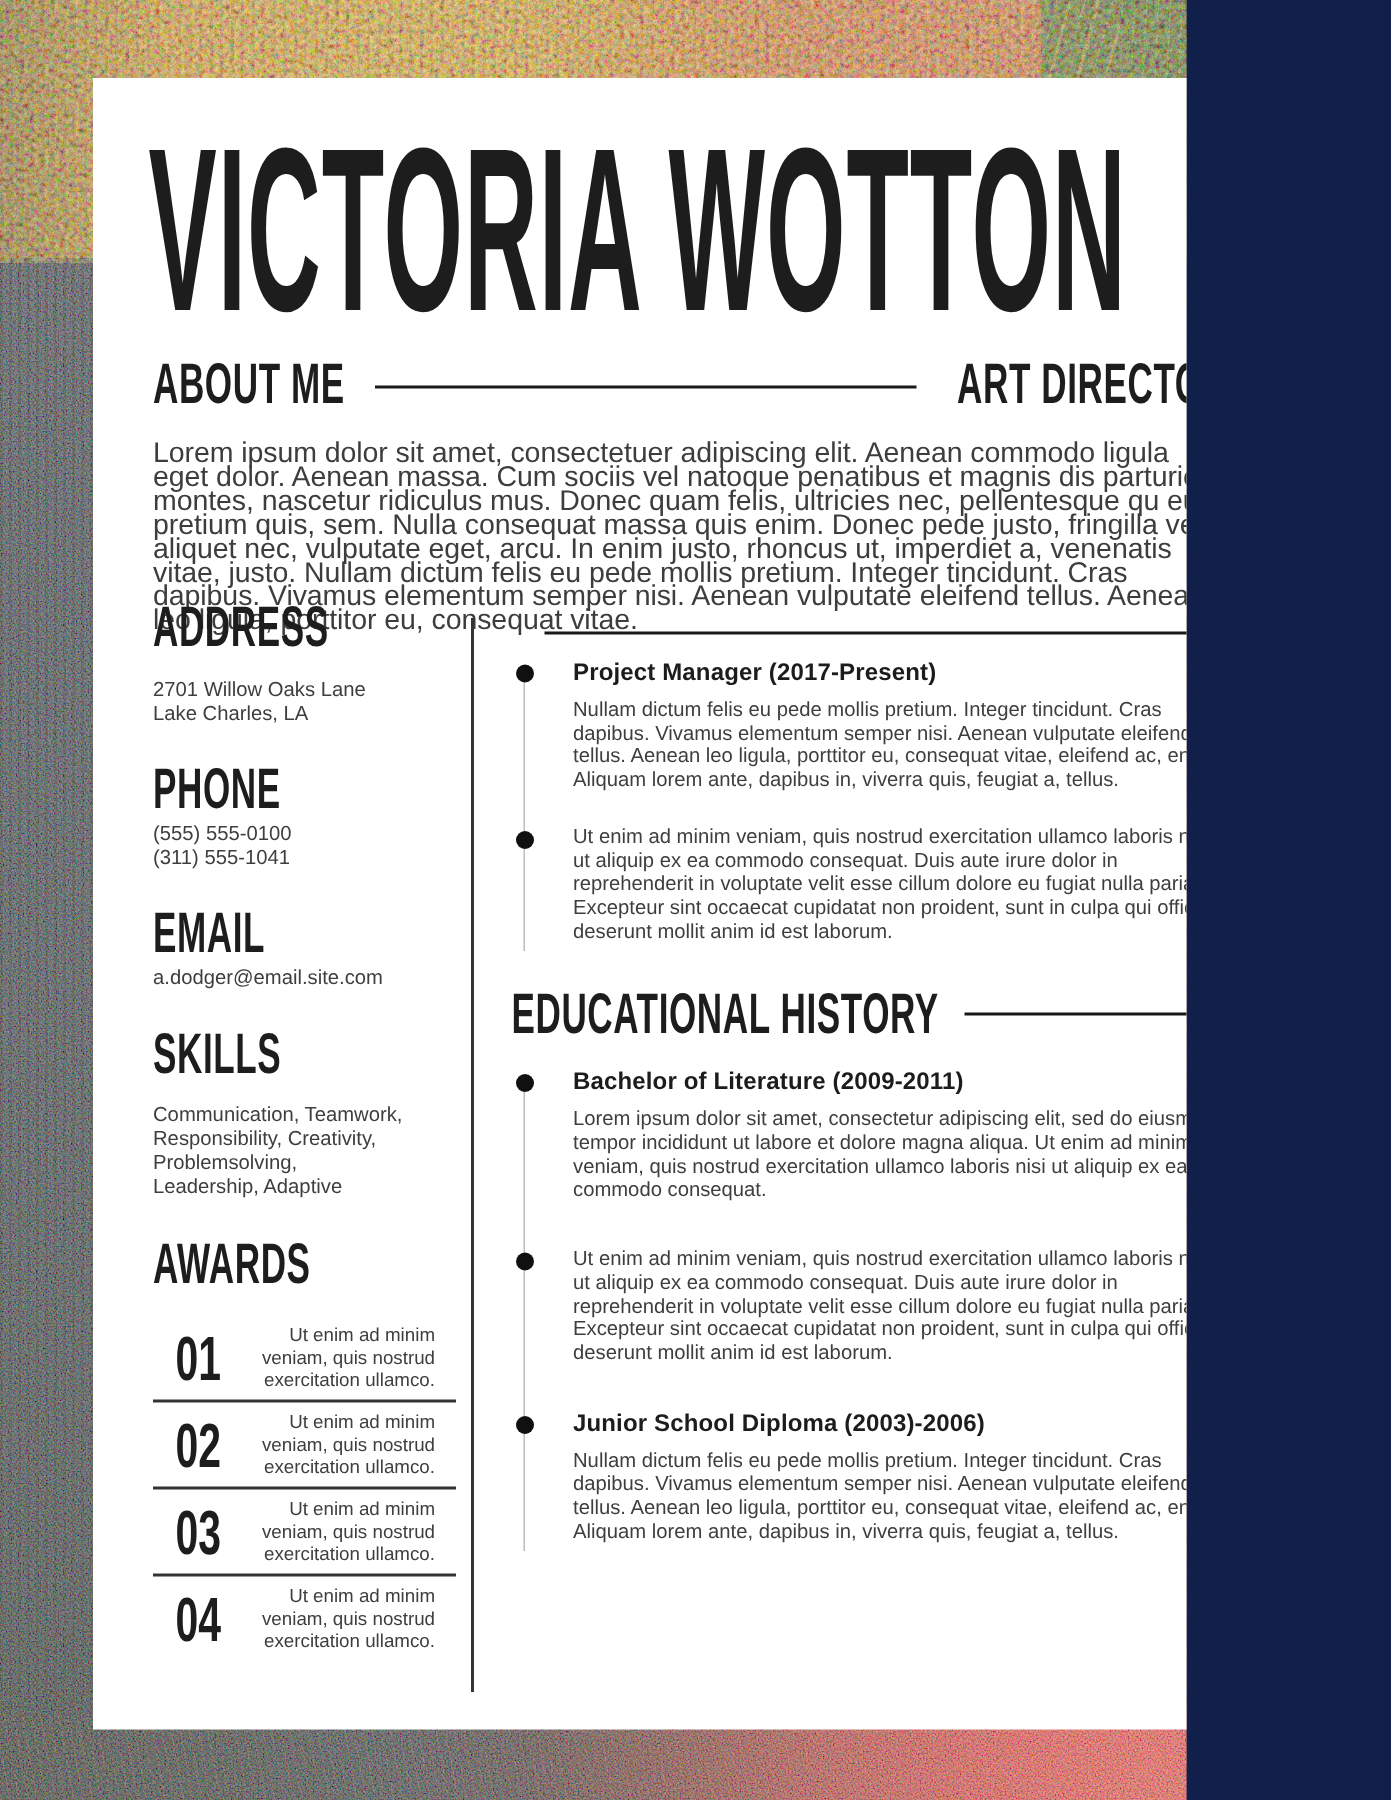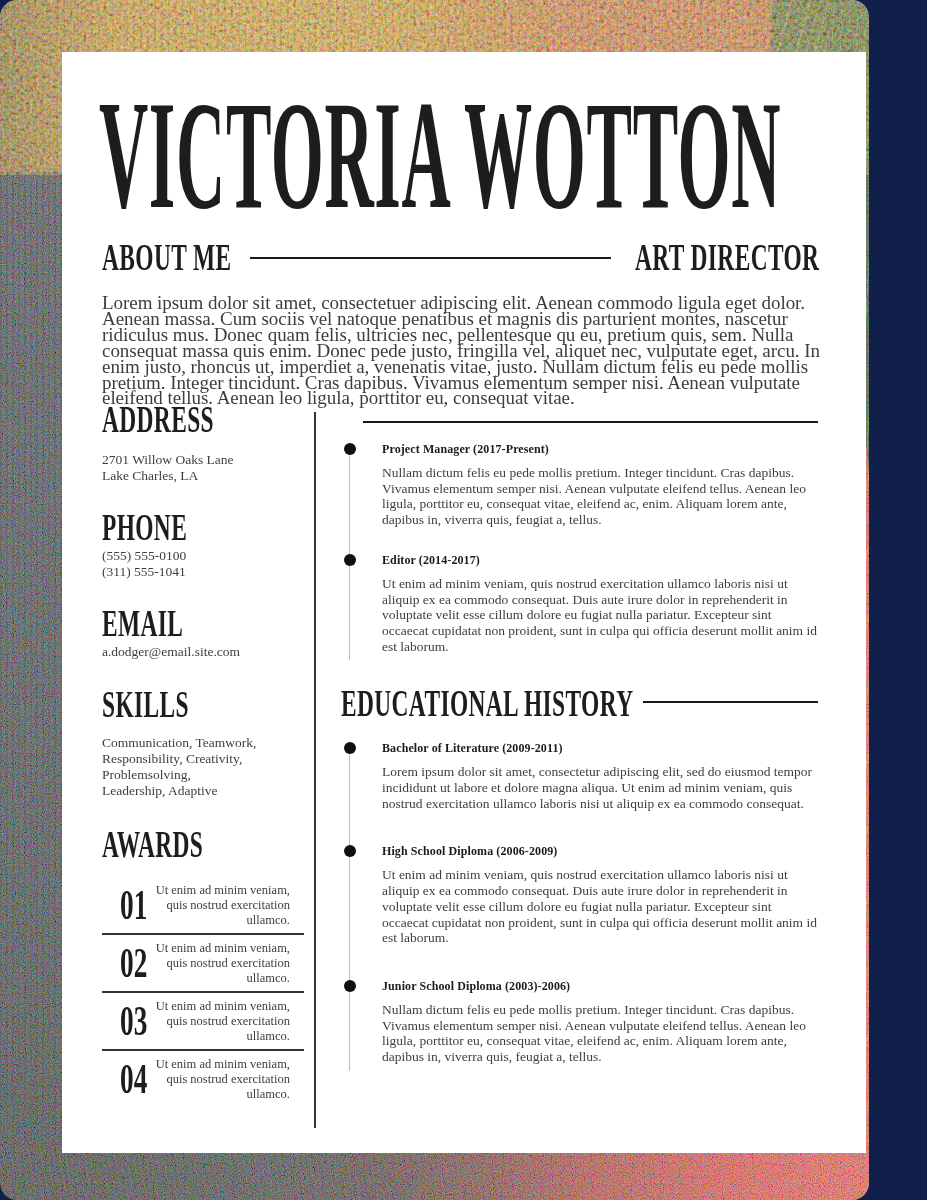--- a/index.html
+++ b/index.html
@@ -1,17 +1,17 @@
 <!DOCTYPE html>
 <html><head>
 <meta charset="utf-8">
 <style>
   html,body{margin:0;padding:0;background:#10204a;}
-  .stage{position:relative;width:869px;height:1200px;overflow:hidden;
-         font-family:Liberation Serif, serif;border-radius:17px;}
+  .stage{position:relative;width:791px;height:1200px;overflow:hidden;
+         font-family:Liberation Sans, sans-serif;}
 
   
   .art{position:absolute;}
   .art-base{inset:0;background:#1b2a58;}
   .art-left{left:0;top:0;width:72px;height:100%;
     background:
       repeating-linear-gradient(90deg, rgba(8,16,40,.6) 0 2px, rgba(40,60,120,.15) 2px 3px, transparent 3px 6px),
       linear-gradient(180deg,#4a2f45 0%,#3b2c4f 5%,#28315f 14%,#1e2c5c 28%,#1c2a58 55%,#17254d 80%,#0f1d3e 100%);}
   .art-top{left:0;top:0;width:100%;height:172px;
     background:
@@ -74,21 +74,21 @@
   
   .col-right{left:279px;top:352px;width:477px;}
   .sec-row{display:flex;align-items:flex-start;}
   .w-work{width:234px;flex:none;}
   .w-edu{width:280px;flex:none;}
   .sec-rule{flex:1;height:2px;background:#191919;margin-left:22px;margin-top:17px;}
   .tl-items{position:relative;margin-top:16px;}
   .tl-line{position:absolute;left:8px;top:12px;bottom:-6px;width:1px;background:#bcbcbc;}
   .tl-item{position:relative;padding-left:41px;}
   .tl-bullet{position:absolute;left:3px;top:4px;width:12px;height:12px;border-radius:50%;background:#101010;}
-  .tl-title{font-size:12px;line-height:20px;font-weight:700;color:#1c1c1c;letter-spacing:.1px;}
+  .tl-title{font-size:16px;line-height:20px;font-weight:700;color:#1c1c1c;letter-spacing:.1px;}
   .tl-body{margin:6px 0 0;font-size:13.5px;line-height:15.7px;color:#3e3e3e;}
 </style>
 </head>
 <body>
 
 <div class="stage">
 
   <div class="art art-base"></div>
   <div class="art art-left"></div>
   <div class="art art-top"></div>
@@ -196,42 +196,40 @@
 
       <div class="tl-items">
         <div class="tl-line"></div>
         <div class="tl-item">
           <span class="tl-bullet"></span>
           <div class="tl-title">Project Manager (2017-Present)</div>
           <p class="tl-body">Nullam dictum felis eu pede mollis pretium. Integer tincidunt. Cras dapibus. Vivamus elementum semper nisi. Aenean vulputate eleifend tellus. Aenean leo ligula, porttitor eu, consequat vitae, eleifend ac, enim. Aliquam lorem ante, dapibus in, viverra quis, feugiat a, tellus.</p>
         </div>
         <div class="tl-item mt22">
           <span class="tl-bullet"></span>
-          <div class="tl-title">Editor (2014-2017)</div>
           <p class="tl-body">Ut enim ad minim veniam, quis nostrud exercitation ullamco laboris nisi ut aliquip ex ea commodo consequat. Duis aute irure dolor in reprehenderit in voluptate velit esse cillum dolore eu fugiat nulla pariatur. Excepteur sint occaecat cupidatat non proident, sunt in culpa qui officia deserunt mollit anim id est laborum.</p>
         </div>
       </div>
 
       <div class="sec-row mt30">
         <div class="h-wrap w-edu">
           <span class="h-sec">EDUCATIONAL HISTORY</span>
         </div>
         <div class="sec-rule"></div>
       </div>
 
       <div class="tl-items">
         <div class="tl-line"></div>
         <div class="tl-item">
           <span class="tl-bullet"></span>
           <div class="tl-title">Bachelor of Literature (2009-2011)</div>
           <p class="tl-body">Lorem ipsum dolor sit amet, consectetur adipiscing elit, sed do eiusmod tempor incididunt ut labore et dolore magna aliqua. Ut enim ad minim veniam, quis nostrud exercitation ullamco laboris nisi ut aliquip ex ea commodo consequat.</p>
         </div>
         <div class="tl-item mt30">
           <span class="tl-bullet"></span>
-          <div class="tl-title">High School Diploma (2006-2009)</div>
           <p class="tl-body">Ut enim ad minim veniam, quis nostrud exercitation ullamco laboris nisi ut aliquip ex ea commodo consequat. Duis aute irure dolor in reprehenderit in voluptate velit esse cillum dolore eu fugiat nulla pariatur. Excepteur sint occaecat cupidatat non proident, sunt in culpa qui officia deserunt mollit anim id est laborum.</p>
         </div>
         <div class="tl-item mt30">
           <span class="tl-bullet"></span>
           <div class="tl-title">Junior School Diploma (2003)-2006)</div>
           <p class="tl-body">Nullam dictum felis eu pede mollis pretium. Integer tincidunt. Cras dapibus. Vivamus elementum semper nisi. Aenean vulputate eleifend tellus. Aenean leo ligula, porttitor eu, consequat vitae, eleifend ac, enim. Aliquam lorem ante, dapibus in, viverra quis, feugiat a, tellus.</p>
         </div>
       </div>
 
     </div>

